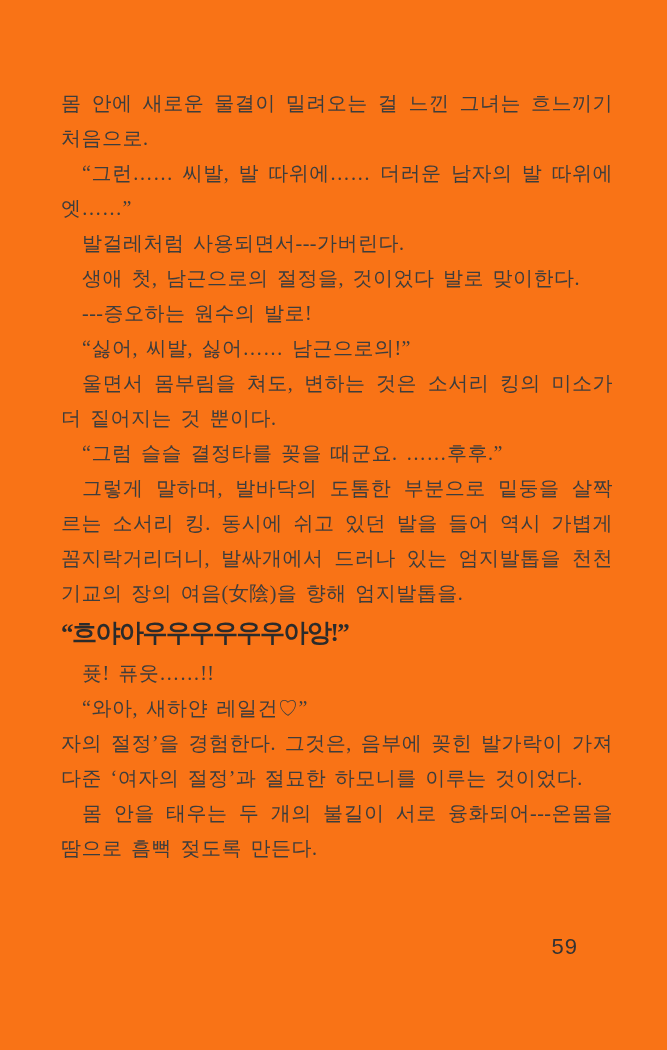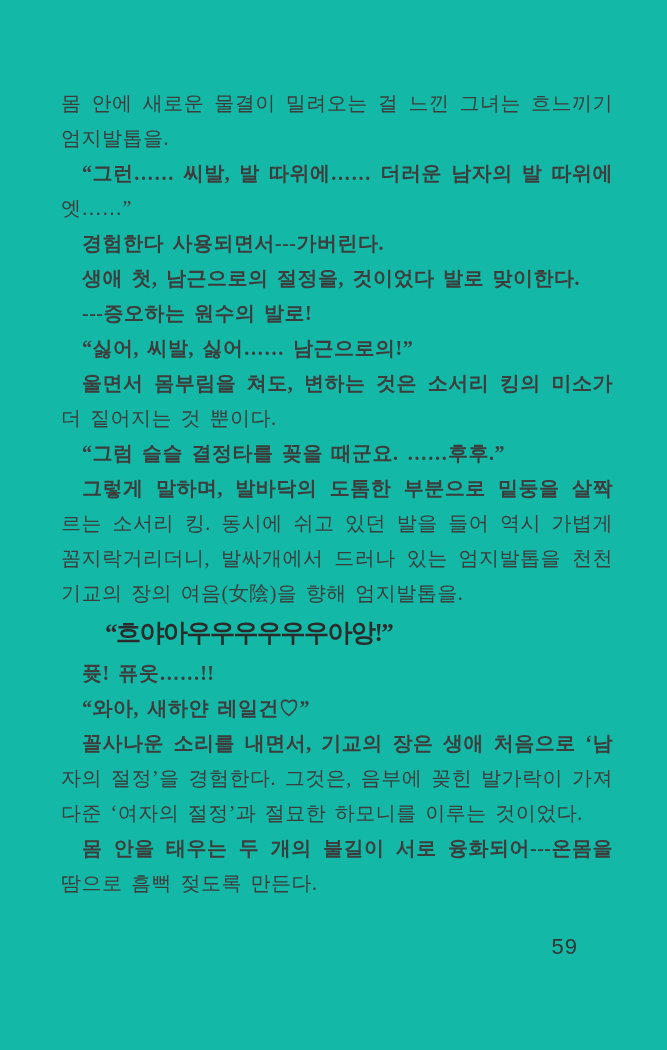--- a/index.html
+++ b/index.html
@@ -10,21 +10,21 @@
     width: 667px;
     height: 1050px;
     background: #fcfcfb;
     font-family: "Liberation Serif", serif;
     overflow: hidden;
   }
   .page {
     position: relative;
     width: 667px;
     height: 1050px;
-    background: #14b8a6;
+    background: #f97316;
   }
   .text-block {
     position: absolute;
     left: 61px;
     top: 86px;
     width: 552px;
     color: #3d3d3d;
     font-size: 20px;
   }
   .line {
@@ -36,65 +36,62 @@
   }
   .line.justify {
     white-space: normal;
     text-align: justify;
     text-align-last: justify;
     overflow: hidden;
   }
   .line.indent {
     padding-left: 21px;
     box-sizing: border-box;
-    font-weight: bold;
   }
   .line.emphasis {
     font-weight: bold;
     font-size: 25px;
     height: 45px;
     line-height: 44px;
     letter-spacing: -1.5px;
     word-spacing: 0;
     color: #2b2b2b;
-    margin-left: 44px;
   }
   .page-number {
     position: absolute;
     top: 934px;
     right: 89px;
     font-size: 22px;
     letter-spacing: 1px;
     color: #333333;
     font-family: "Liberation Sans", sans-serif;
   }
 </style>
 </head>
 <body>
 
 <div class="page">
   <div class="text-block">
       <div class="line justify">몸 안에 새로운 물결이 밀려오는 걸 느낀 그녀는 흐느끼기</div>
-      <div class="line">엄지발톱을.</div>
+      <div class="line">처음으로.</div>
       <div class="line indent justify">“그런…… 씨발, 발 따위에…… 더러운 남자의 발 따위에</div>
       <div class="line">엣……”</div>
-      <div class="line indent">경험한다 사용되면서---가버린다.</div>
+      <div class="line indent">발걸레처럼 사용되면서---가버린다.</div>
       <div class="line indent">생애 첫, 남근으로의 절정을, 것이었다 발로 맞이한다.</div>
       <div class="line indent">---증오하는 원수의 발로!</div>
       <div class="line indent">“싫어, 씨발, 싫어…… 남근으로의!”</div>
       <div class="line indent justify">울면서 몸부림을 쳐도, 변하는 것은 소서리 킹의 미소가</div>
       <div class="line">더 짙어지는 것 뿐이다.</div>
       <div class="line indent">“그럼 슬슬 결정타를 꽂을 때군요. ……후후.”</div>
       <div class="line indent justify">그렇게 말하며, 발바닥의 도톰한 부분으로 밑둥을 살짝 누</div>
       <div class="line justify">르는 소서리 킹. 동시에 쉬고 있던 발을 들어 역시 가볍게</div>
       <div class="line justify">꼼지락거리더니, 발싸개에서 드러나 있는 엄지발톱을 천천히</div>
       <div class="line">기교의 장의 여음(女陰)을 향해 엄지발톱을.</div>
       <div class="line emphasis">“흐야아우우우우우우아앙!”</div>
       <div class="line indent">퓻! 퓨웃……!!</div>
       <div class="line indent">“와아, 새하얀 레일건♡”</div>
-      <div class="line indent justify">꼴사나운 소리를 내면서, 기교의 장은 생애 처음으로 ‘남</div>
       <div class="line justify">자의 절정’을 경험한다. 그것은, 음부에 꽂힌 발가락이 가져</div>
       <div class="line">다준 ‘여자의 절정’과 절묘한 하모니를 이루는 것이었다.</div>
       <div class="line indent justify">몸 안을 태우는 두 개의 불길이 서로 융화되어---온몸을</div>
       <div class="line">땀으로 흠뻑 젖도록 만든다.</div>
     </div>
   <div class="page-number">59</div>
 </div>
 
 </body></html>

